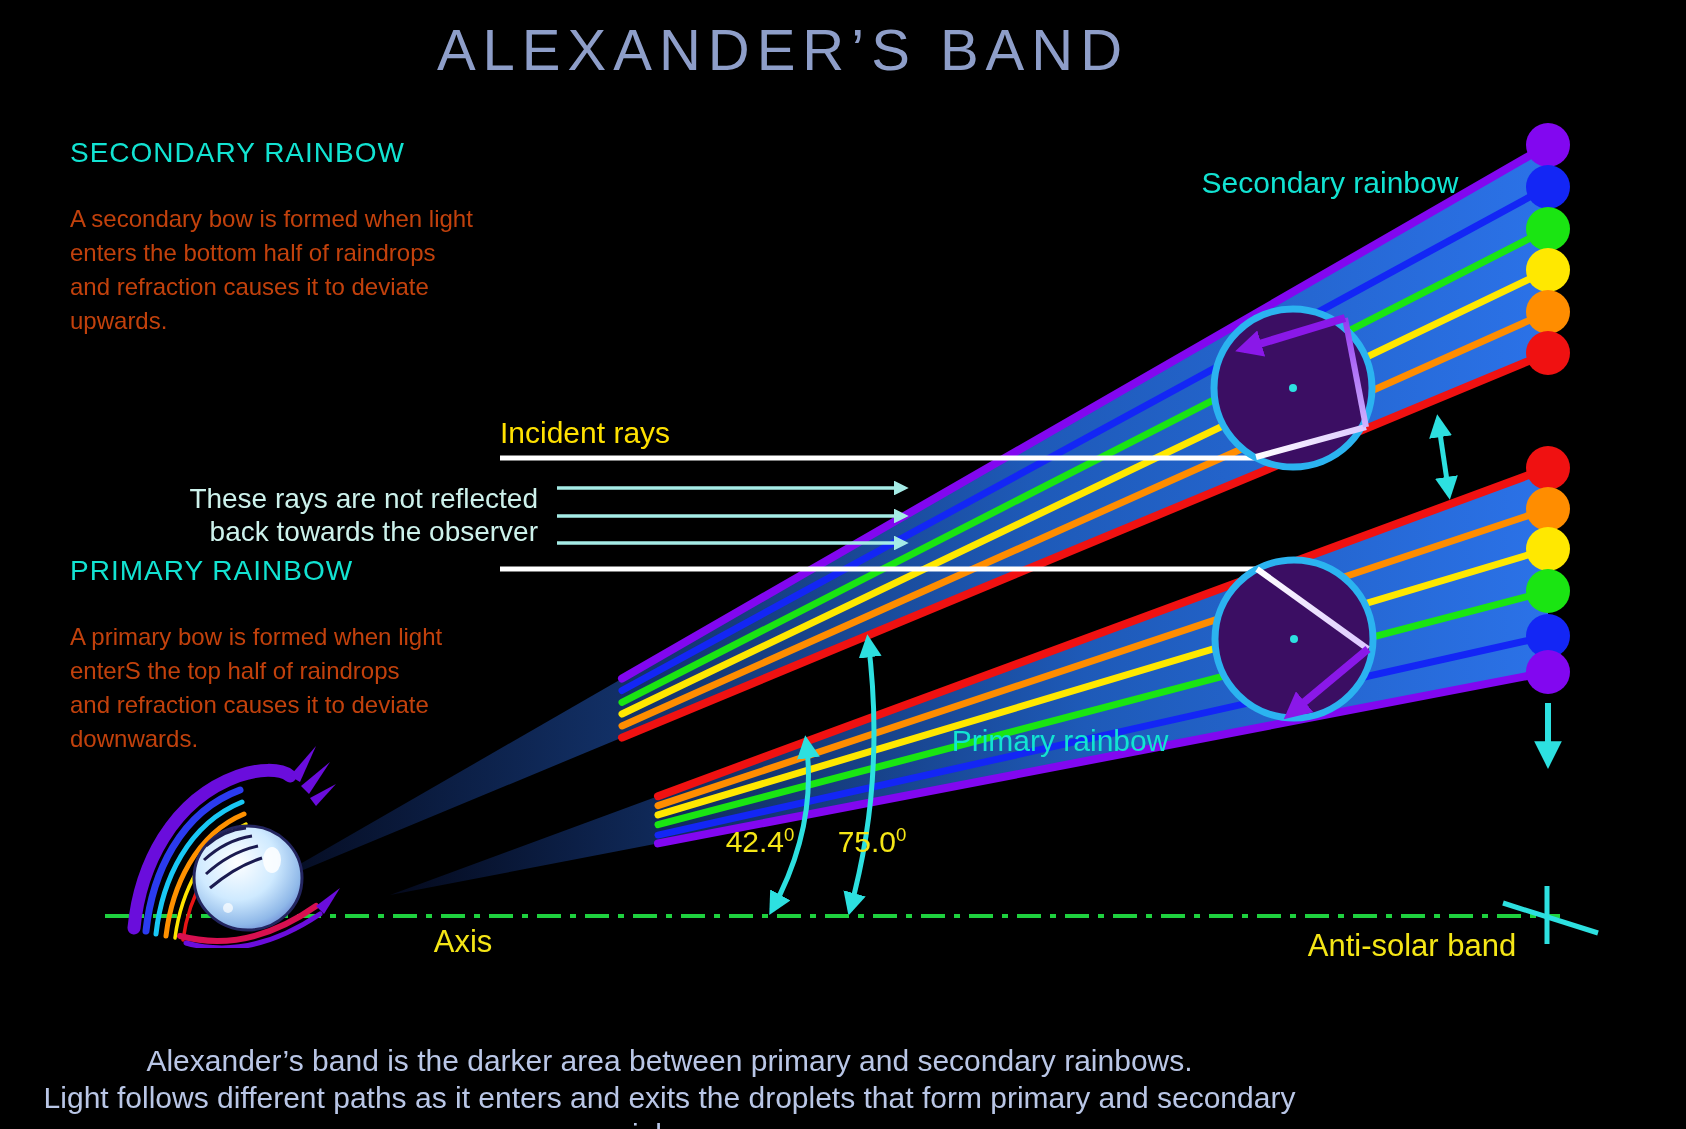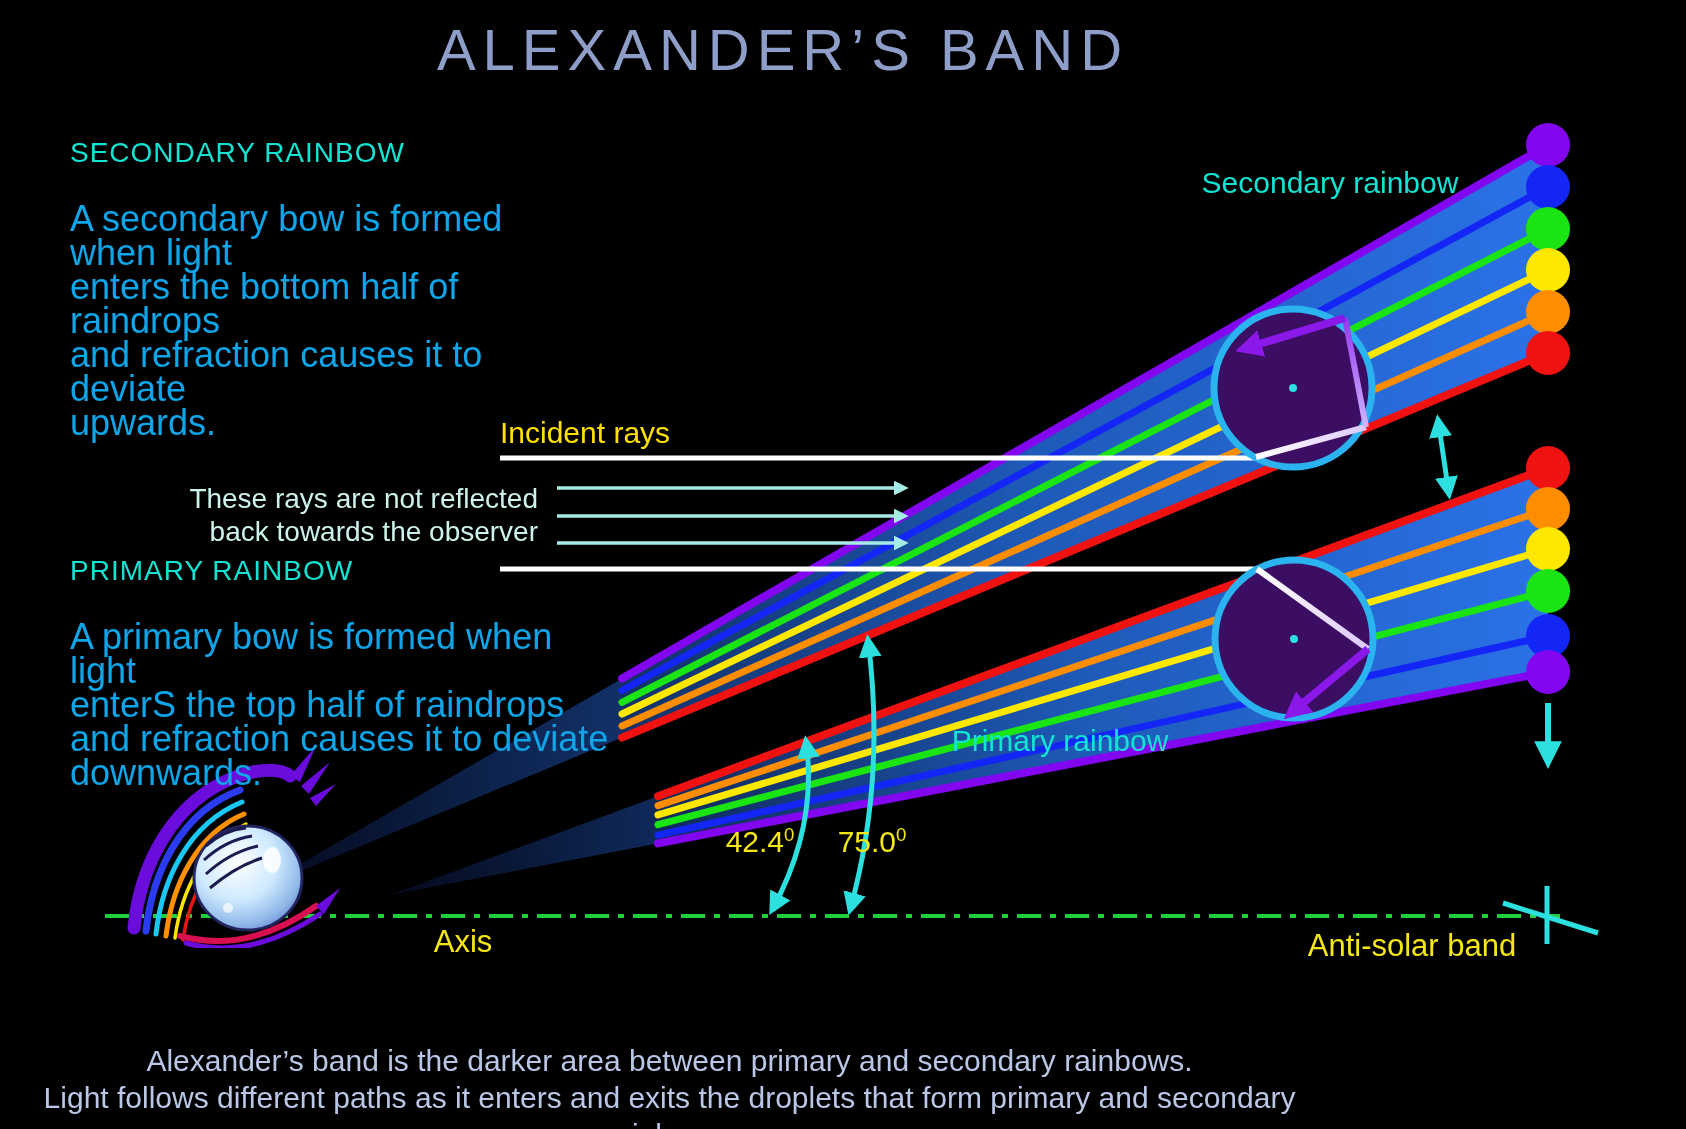--- a/index.html
+++ b/index.html
@@ -2,21 +2,21 @@
 <html><head>
 <meta charset="utf-8">
 <style>
   html,body{margin:0;padding:0;background:#000;}
   #stage{position:relative;width:1686px;height:1129px;background:#000;overflow:hidden;
          font-family:"Liberation Sans",sans-serif;}
   .abs{position:absolute;}
   #title{top:16px;left:0;width:1566px;text-align:center;font-size:58px;letter-spacing:7px;
          color:#8e9ec9;font-weight:400;}
   .cyan-heading{color:#12e3d2;font-size:28px;letter-spacing:1px;}
-  .body-text{color:#0ea5e9;font-size:36px;line-height:34px;white-space:pre-line;}
+  .body-text{color:#c2410c;font-size:24px;line-height:34px;white-space:pre-line;}
   .yellow-label{color:#ffe100;font-size:30px;text-align:center;}
   .pale-cyan{color:#cdf2ec;font-size:28px;line-height:33px;white-space:pre-line;text-align:right;margin-top:35px;}
   .cyan-label{color:#12e3d2;font-size:30px;text-align:center;}
   .yellow-center{color:#f5e616;font-size:30px;text-align:center;white-space:pre-line;}
   sup{font-size:62%;vertical-align:super;}
   #caption{top:1042px;left:0;width:1339px;text-align:center;color:#b9c6e6;font-size:30px;
            line-height:37px;white-space:pre-line;}
   svg{position:absolute;left:0;top:0;}
 </style>
 </head>

